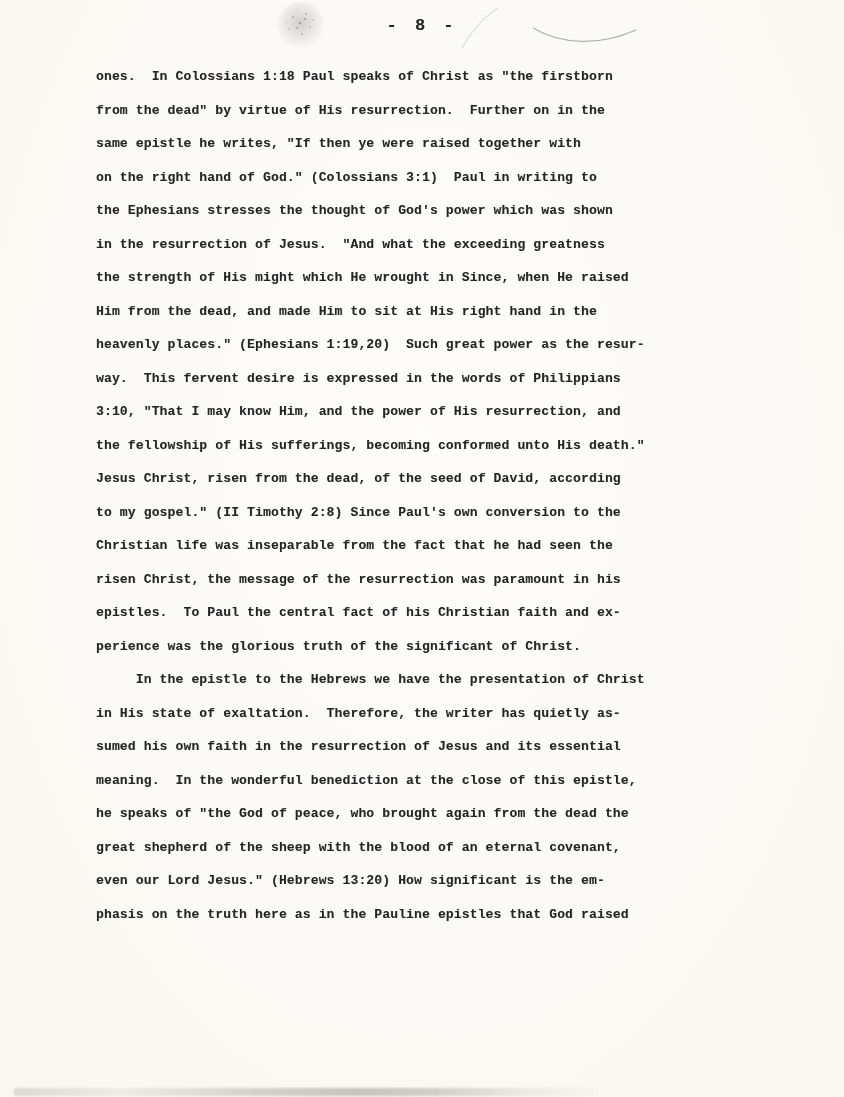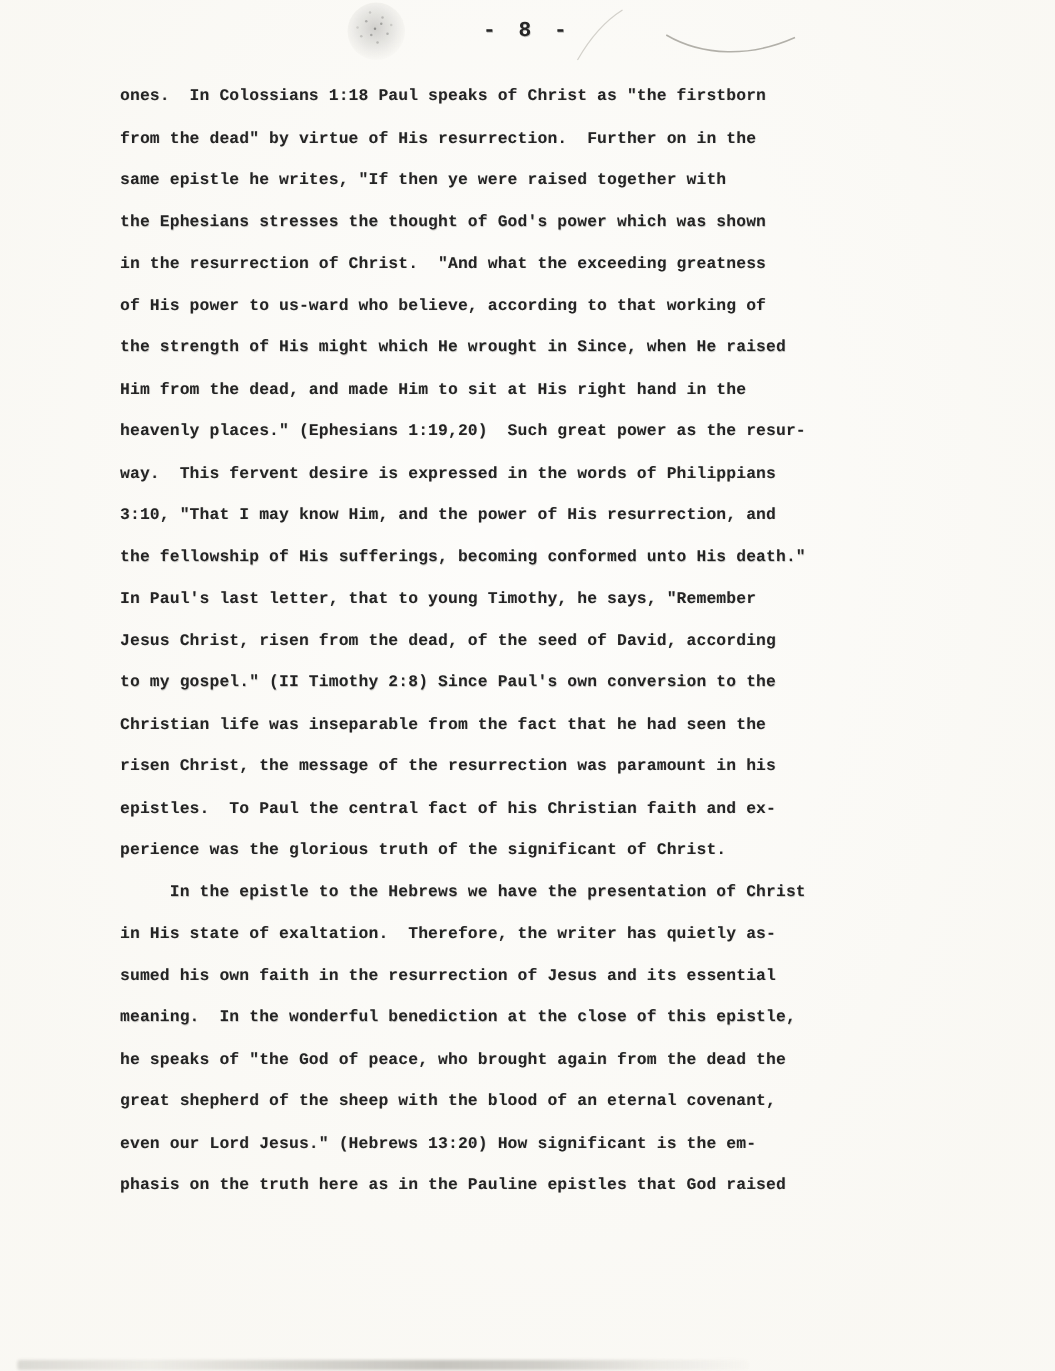--- a/index.html
+++ b/index.html
@@ -122,30 +122,29 @@
 
   <svg class="marks" width="844" height="1097" viewBox="0 0 844 1097">
     <path d="M462,48 C470,34 482,18 498,8" fill="none" stroke="#c2bfb8" stroke-width="1" opacity="0.7"></path>
     <path d="M533,28 C562,45 600,46 636,30" fill="none" stroke="#9a978f" stroke-width="1.2" opacity="0.75"></path>
   </svg>
 
   <div class="text-block" id="text-block">
       <div class="text-line">ones.  In Colossians 1:18 Paul speaks of Christ as "the firstborn</div>
       <div class="text-line">from the dead" by virtue of His resurrection.  Further on in the</div>
       <div class="text-line">same epistle he writes, "If then ye were raised together with</div>
+      <div class="text-line">on the right hand of God." (Colossians 3:1)  Paul in writing to</div>
       <div class="text-line">the Ephesians stresses the thought of God's power which was shown</div>
-      <div class="text-line">in the resurrection of Christ.  "And what the exceeding greatness</div>
-      <div class="text-line">of His power to us-ward who believe, according to that working of</div>
+      <div class="text-line">in the resurrection of Jesus.  "And what the exceeding greatness</div>
       <div class="text-line">the strength of His might which He wrought in Since, when He raised</div>
       <div class="text-line">Him from the dead, and made Him to sit at His right hand in the</div>
       <div class="text-line">heavenly places." (Ephesians 1:19,20)  Such great power as the resur-</div>
       <div class="text-line">way.  This fervent desire is expressed in the words of Philippians</div>
       <div class="text-line">3:10, "That I may know Him, and the power of His resurrection, and</div>
       <div class="text-line">the fellowship of His sufferings, becoming conformed unto His death."</div>
-      <div class="text-line">In Paul's last letter, that to young Timothy, he says, "Remember</div>
       <div class="text-line">Jesus Christ, risen from the dead, of the seed of David, according</div>
       <div class="text-line">to my gospel." (II Timothy 2:8) Since Paul's own conversion to the</div>
       <div class="text-line">Christian life was inseparable from the fact that he had seen the</div>
       <div class="text-line">risen Christ, the message of the resurrection was paramount in his</div>
       <div class="text-line">epistles.  To Paul the central fact of his Christian faith and ex-</div>
       <div class="text-line">perience was the glorious truth of the significant of Christ.</div>
       <div class="text-line">     In the epistle to the Hebrews we have the presentation of Christ</div>
       <div class="text-line">in His state of exaltation.  Therefore, the writer has quietly as-</div>
       <div class="text-line">sumed his own faith in the resurrection of Jesus and its essential</div>
       <div class="text-line">meaning.  In the wonderful benediction at the close of this epistle,</div>

